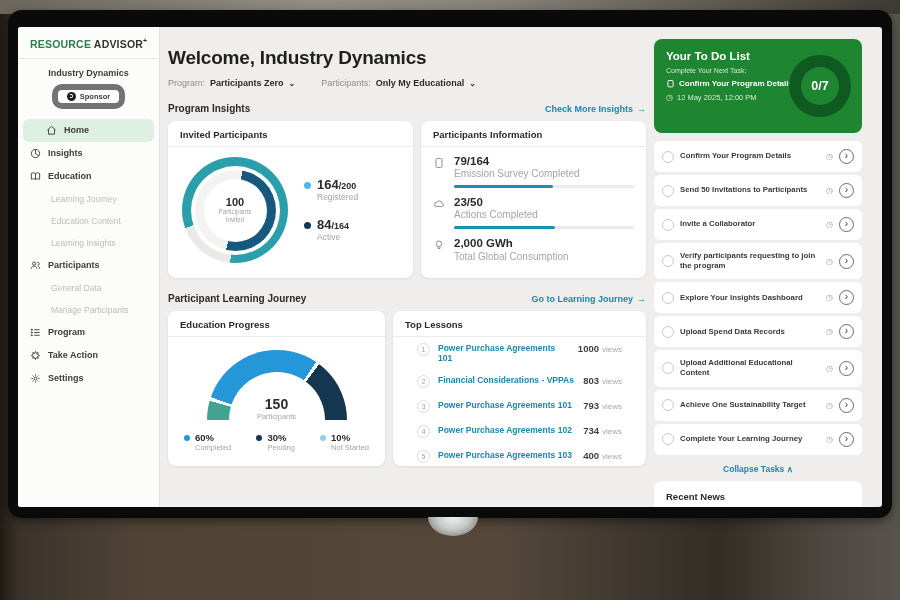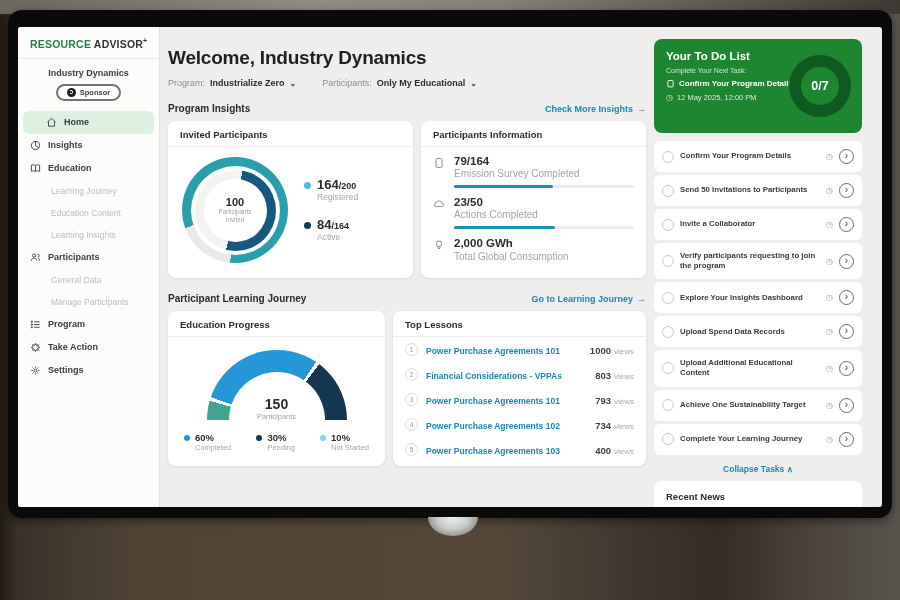--- a/index.html
+++ b/index.html
@@ -18,21 +18,21 @@
 
   
   .sidebar { position:absolute; left:0; top:0; width:142px; height:100%;
     background:#fcfcfa; border-right:1px solid #e2e2e0; }
   .logo { padding:10px 12px 8px; font-size:10.5px; font-weight:bold; letter-spacing:.2px;
     border-bottom:1px solid #e7e7e5; white-space:nowrap; }
   .logo .lg-a { color:#2e7d4f; } .logo .lg-b { color:#333331; }
   .logo sup { font-size:7px; }
   .org { text-align:center; font-weight:bold; font-size:9px; color:#3c3c3a; margin-top:9px; }
   .badge { display:flex; justify-content:center; margin-top:6px; }
-  .badge-pill { display:inline-flex; align-items:center; gap:4px; border:2px solid #737373;
+  .badge-pill { display:inline-flex; align-items:center; gap:4px; border:6px solid #737373;
     border-radius:10px; padding:2px 9px; font-size:7.5px; font-weight:bold; color:#3c3c3a; background:#fff; }
   .badge-dot { width:9px; height:9px; border-radius:50%; background:#1d1d1b; position:relative; }
   .badge-dot::after { content:""; position:absolute; inset:2.5px; border-radius:50%;
     border:1px solid #fff; border-left-color:transparent; }
   .nav { margin-top:10px; }
   .nav-item { display:flex; align-items:center; gap:7px; padding:6px 12px;
     font-size:9px; font-weight:bold; color:#3c3c3a; cursor:pointer; }
   .nav-item.active { background:#ddf0e1; border-radius:6px; margin:0 5px; padding:6px 23px; }
   .nav-item svg { width:11px; height:11px; flex-shrink:0; }
   .nav-sub { padding:6px 12px 6px 33px; font-size:8.5px; color:#bcbcba; cursor:pointer; }
@@ -98,21 +98,21 @@
   .gauge-sub { font-size:7.5px; color:#a5a5a3; }
   .edu-legend { display:flex; justify-content:space-between; padding:11px 16px 0; }
   .eleg { display:flex; gap:5px; }
   .eleg-dot { width:6px; height:6px; border-radius:50%; margin-top:3px; }
   .ed1 { background:#2597d8; } .ed2 { background:#14364f; } .ed3 { background:#85d2f2; }
   .eleg-pct { font-size:9.5px; font-weight:bold; }
   .eleg-lbl { font-size:7.5px; color:#a5a5a3; }
 
   
   .card-lessons { flex:1; height:155px; }
-  .lesson { display:flex; align-items:flex-end; gap:8px; padding:6px 12px; }
+  .lesson { display:flex; align-items:flex-start; gap:8px; padding:6px 24px; }
   .l-rank { width:13px; height:13px; border-radius:50%; border:1px solid #dcdcda;
     font-size:6.5px; color:#9a9a98; display:flex; align-items:center; justify-content:center; flex-shrink:0; }
   .l-title { flex:1; font-size:8.5px; font-weight:bold; color:#1d86ae; cursor:pointer; }
   .l-views { font-size:9.5px; font-weight:bold; color:#3f3f3d; }
   .l-suffix { font-size:8px; color:#a8a8a6; margin-left:3px; font-weight:normal; }
 
   
   .rightpanel { position:absolute; left:636px; top:0; width:208px; height:100%; }
   .todo-green { position:relative; margin-top:12px; background:#1e8630; border-radius:8px;
     padding:11px 12px 12px; height:94px; color:#fff; }
@@ -220,21 +220,21 @@
         </div>
       </nav>
     </aside>
 
     <main class="main">
       <h1>Welcome, Industry Dynamics</h1>
 
       <div class="filters">
         <div class="filter">
           <span class="f-label">Program:</span>
-          <span class="f-value">Industrialize Zero</span>
+          <span class="f-value">Participants Zero</span>
           <span class="chev">⌄</span>
         </div>
         <div class="filter">
           <span class="f-label">Participants:</span>
           <span class="f-value">Only My Educational</span>
           <span class="chev">⌄</span>
         </div>
       </div>
 
       <div class="section-row">

